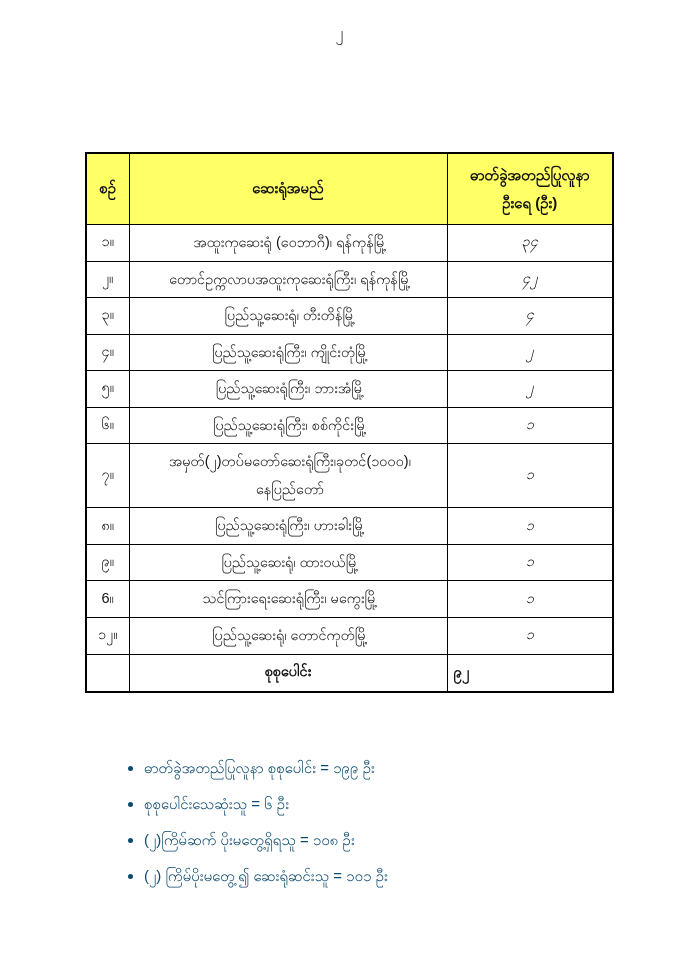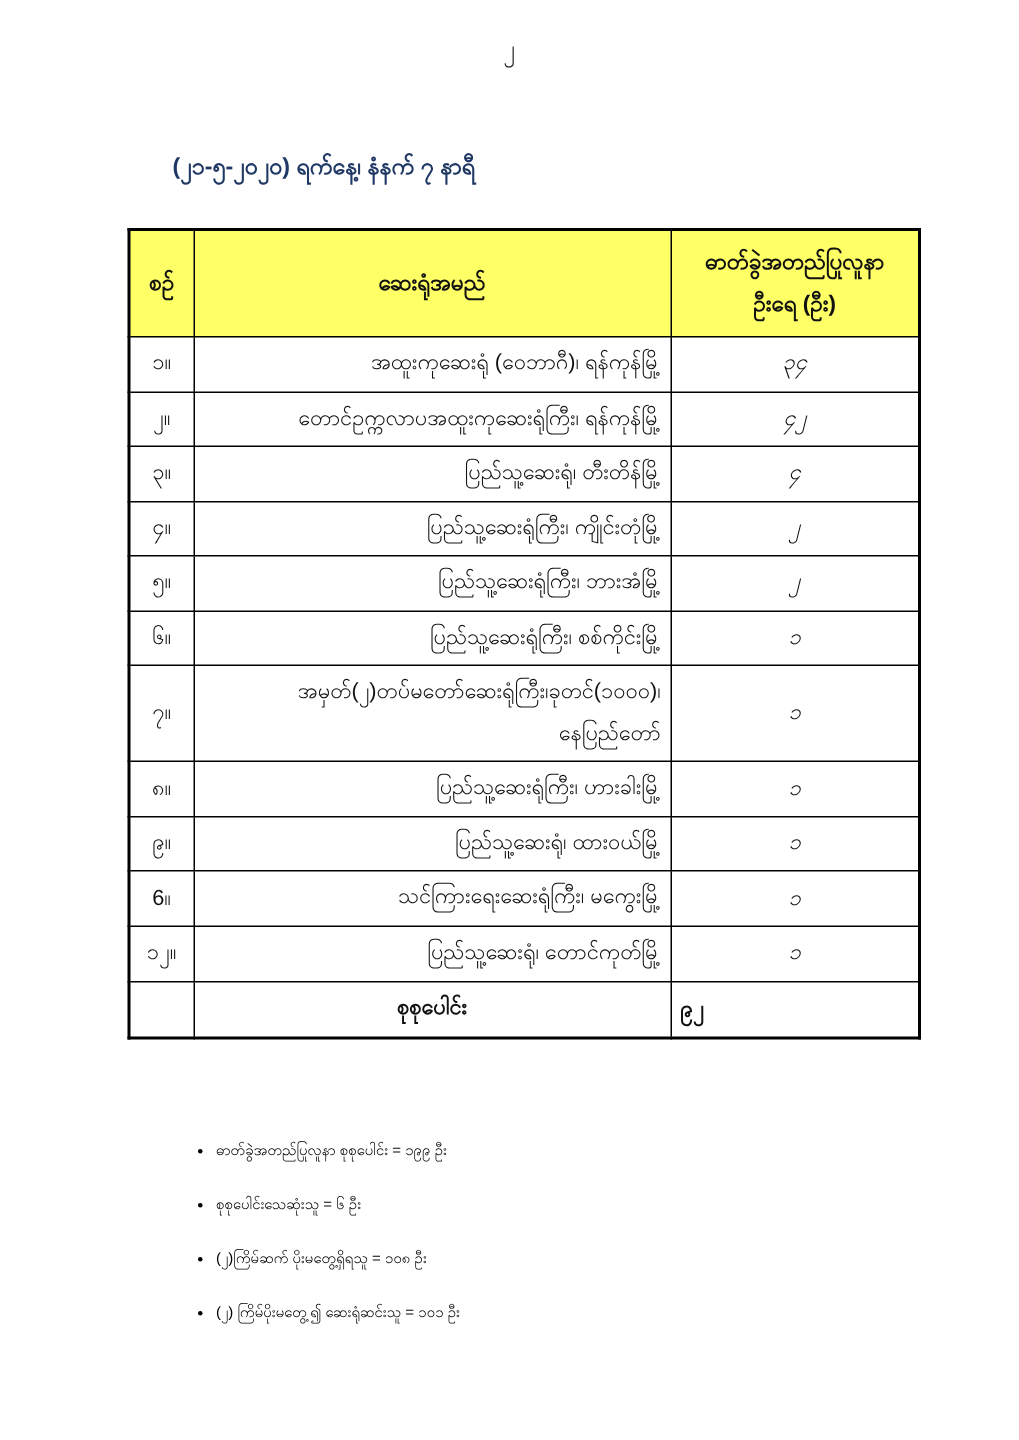--- a/index.html
+++ b/index.html
@@ -45,46 +45,45 @@
   }
   .covid-table thead th{
     background:#FFFF66;
     font-weight:bold;
     text-align:center;
     height:62px;
     font-size:15px;
   }
   th.count-head{white-space:pre-line;line-height:1.85;}
   td.c-no{text-align:center;height:26px;}
-  td.c-name{text-align:right;padding-left:10px;white-space:pre-line;line-height:1.9;}
+  td.c-name{text-align:center;padding-left:10px;white-space:pre-line;line-height:1.9;}
   td.c-val{text-align:center;font-style:italic;}
   tr.total-row td{height:28px;font-weight:bold;}
   td.c-total-label{text-align:center;font-family:Liberation Mono, monospace;}
   td.c-total-val{font-size:15px;}
 
   ul.summary{
     position:absolute;top:757px;left:122px;right:40px;
     margin:0;padding-left:22px;
     list-style:disc;
   }
   ul.summary li{
-    font-size:10px;
+    font-size:15px;
     line-height:22px;
     margin-bottom:14px;
-    color:#000000;
+    color:#0c4a6e;
   }
 </style>
 </head>
 <body>
 
 <div class="page">
 
   <div class="page-number">၂</div>
 
-  <div class="subheading">(၂၁-၅-၂၀၂၀) ရက်နေ့၊ နံနက် ၇ နာရီ</div>
 
   <table class="covid-table">
     <colgroup>
         <col class="c1">
         <col class="c2">
         <col class="c3">
       </colgroup>
     <thead>
       <tr>
         <th>စဉ်</th>

